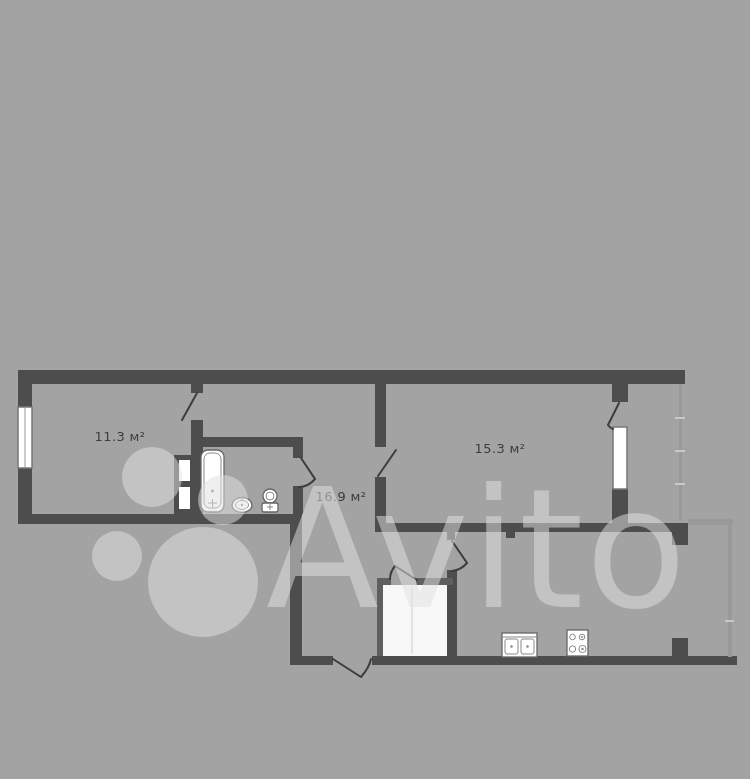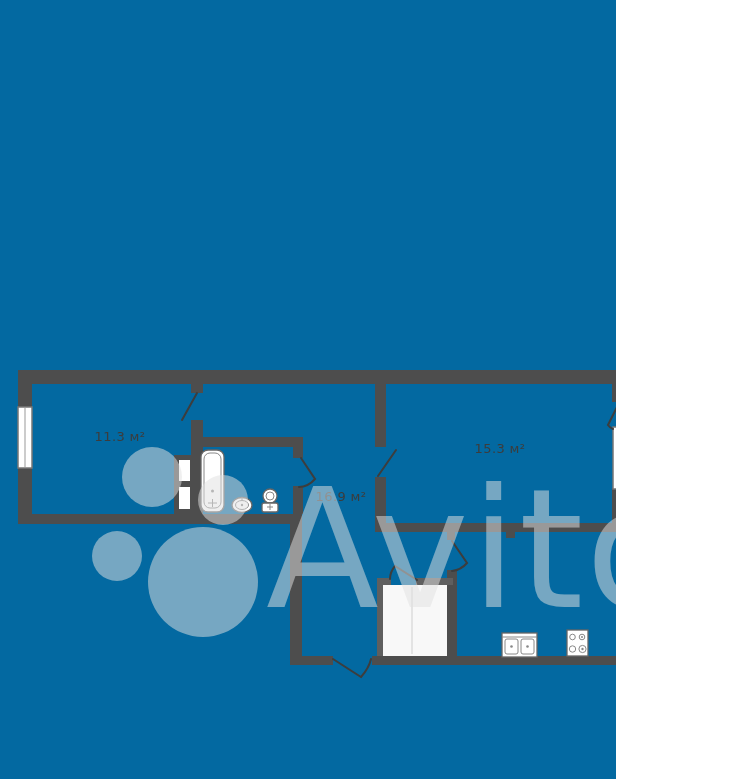--- a/index.html
+++ b/index.html
@@ -1,16 +1,16 @@
 <!DOCTYPE html>
 <html><head>
 <meta charset="utf-8">
 <style>
   html,body{margin:0;padding:0;background:#ffffff;}
-  #canvas{position:relative;width:616px;height:779px;background:#0369a1;overflow:hidden;
+  #canvas{position:relative;width:750px;height:779px;background:#a3a3a3;overflow:hidden;
           font-family:"DejaVu Sans", sans-serif;}
   svg{position:absolute;left:0;top:0;}
   .wall{fill:#4d4d4d;stroke:none;}
   .thinwall{fill:#999999;stroke:none;}
   .tick{fill:#c9c9c9;stroke:none;}
   .closetwall{fill:#5f5f5f;stroke:none;}
   .cellwhite{fill:#ffffff;stroke:none;}
   .window{fill:#ffffff;stroke:#777777;stroke-width:1.5;}
   .winline{stroke:#999999;stroke-width:1;}
   .door{stroke:#3d3d3d;stroke-width:2;fill:none;stroke-linecap:round;}

